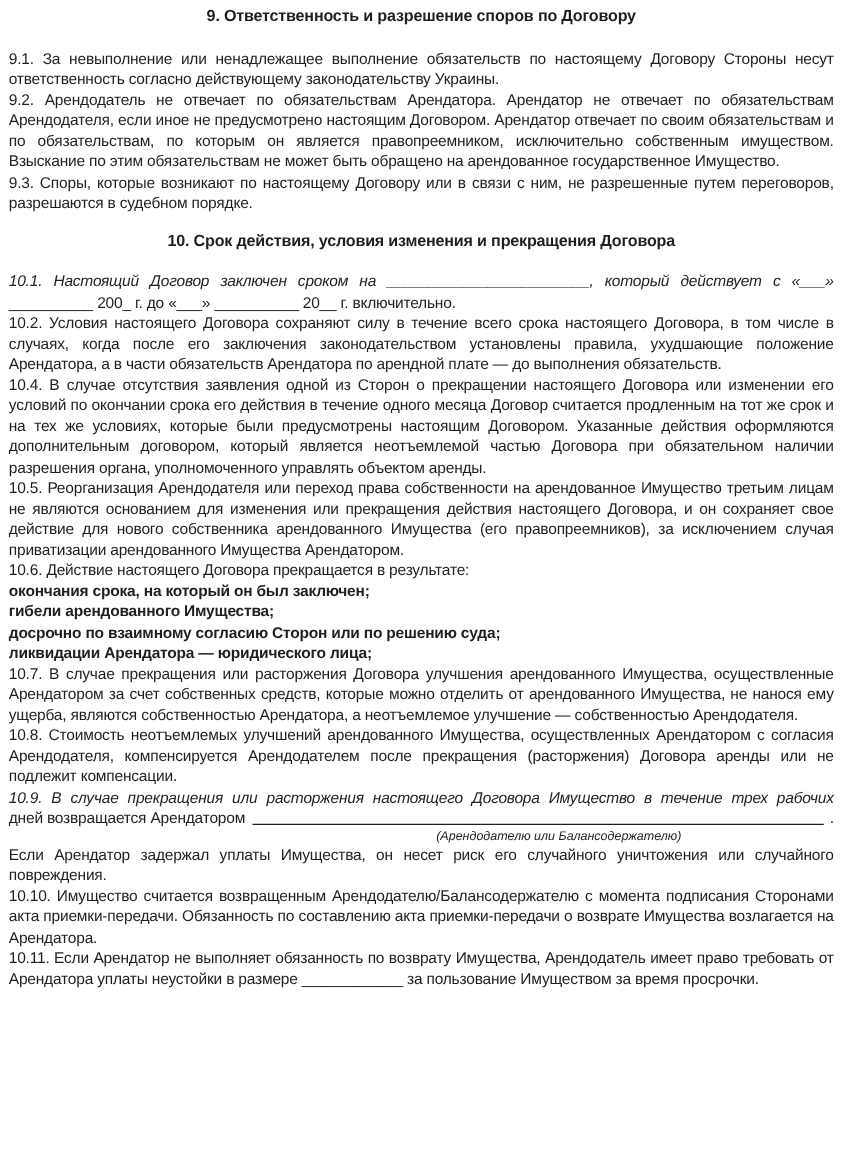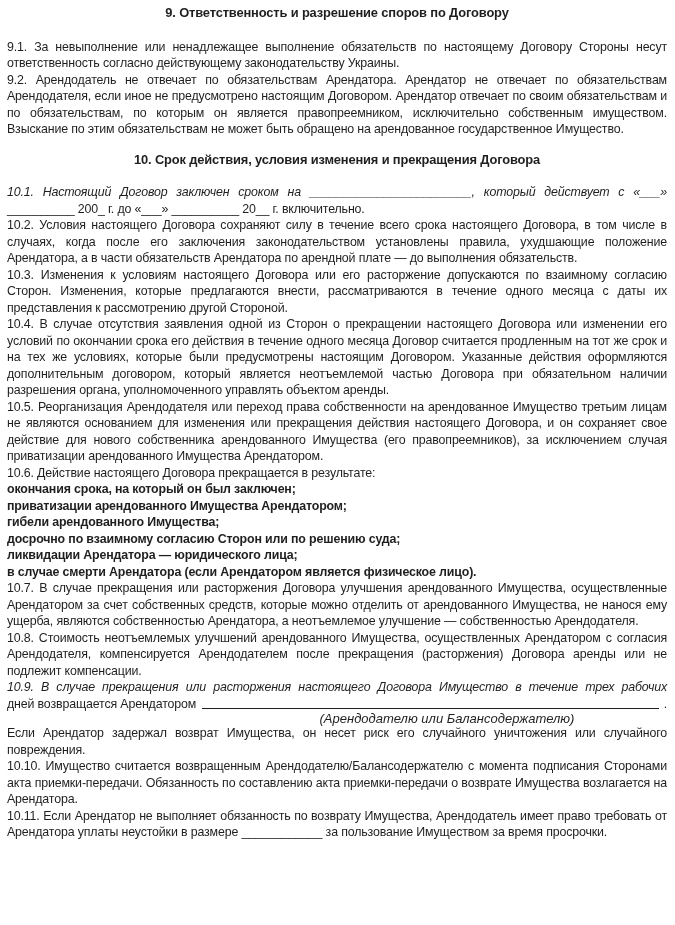--- a/index.html
+++ b/index.html
@@ -35,63 +35,61 @@
     border-bottom: 1px solid #1f1f1f;
     align-self: flex-end;
     margin: 0 5px 3px 6px;
     height: 1px;
   }
   .caption-row {
     margin-left: 230px;
     width: 420px;
     text-align: center;
     font-style: italic;
-    font-size: 13px;
+    font-size: 10px;
     line-height: 13px;
     letter-spacing: 0;
   }
 </style>
 </head>
 <body>
 
 <div class="page">
 
   <div class="heading">9. Ответственность и разрешение споров по Договору</div>
 
   <p class="clause">9.1. За невыполнение или ненадлежащее выполнение обязательств по настоящему Договору Стороны несут ответственность согласно действующему законодательству Украины.</p>
   <p class="clause">9.2. Арендодатель не отвечает по обязатель­ствам Арендатора. Арендатор не отвечает по обязатель­ствам Арендодателя, если иное не предусмотрено настоящим Договором. Арендатор отвечает по своим обязатель­ствам и по обязатель­ствам, по которым он является правопреемником, исключительно соб­ственным имуществом. Взыскание по этим обязатель­ствам не может быть обращено на арендованное государственное Имущество.</p>
+  <p class="clause">9.3. Споры, которые возникают по настоящему Договору или в связи с ним, не разрешенные путем пере­говоров, разрешаются в судебном порядке.</p>
 
   <div class="heading h10">10. Срок действия, условия изменения и прекращения Договора</div>
 
   <div class="just-last">10.1. Настоящий Договор заключен сроком на ________________________, который действует с «___»</div>
   <div class="plain-line">__________ 200_ г. до «___» __________ 20__ г. включительно.</div>
 
   <p class="clause">10.2. Условия настоящего Договора сохраняют силу в течение всего срока настоящего Договора, в том числе в случаях, когда после его заключения законодательством установлены правила, ухудшающие положение Арендатора, а в части обязательств Арендатора по арендной плате — до выполнения обязательств.</p>
-  <p class="clause">10.3. Изменения к условиям настоящего Договора или его расторжение допускаются по взаимному со­гласию Сторон. Изменения, которые предлагаются внести, рассматриваются в течение одного месяца с даты их представления к рассмотрению другой Стороной.</p>
   <p class="clause">10.4. В случае отсутствия заявления одной из Сторон о прекращении настоящего Договора или изменении его условий по окончании срока его действия в течение одного месяца Договор считается продленным на тот же срок и на тех же условиях, которые были предусмотрены настоящим Договором. Указанные действия оформляются дополнительным договором, который является неотъемлемой частью Договора при обязательном наличии разрешения органа, уполномоченного управлять объектом аренды.</p>
   <p class="clause">10.5. Реорганизация Арендодателя или переход права собственности на арендованное Имущество тре­тьим лицам не являются основанием для изменения или прекращения действия настоящего Договора, и он сохраняет свое действие для нового собственника арендованного Имущества (его правопреемников), за исключением случая приватизации арендованного Имущества Арендатором.</p>
 
   <div class="plain-line">10.6. Действие настоящего Договора прекращается в результате:</div>
   <div>
     <div class="list-item">окончания срока, на который он был заключен;</div>
-    <div class="list-item">приватизации арендованного Имущества Арендатором;</div>
     <div class="list-item">гибели арендованного Имущества;</div>
     <div class="list-item">досрочно по взаимному согласию Сторон или по решению суда;</div>
     <div class="list-item">ликвидации Арендатора — юридического лица;</div>
-    <div class="list-item">в случае смерти Арендатора (если Арендатором является физическое лицо).</div>
   </div>
 
   <p class="clause">10.7. В случае прекращения или расторжения Договора улучшения арендованного Имущества, осу­ществленные Арендатором за счет собственных средств, которые можно отделить от арендованного Имущества, не нанося ему ущерба, являются собственностью Арендатора, а неотъемлемое улучшение — собственностью Арендодателя.</p>
   <p class="clause">10.8. Стоимость неотъемлемых улучшений арендованного Имущества, осуществленных Арендатором с согласия Арендодателя, компенсируется Арендодателем после прекращения (расторжения) Договора аренды или не подлежит компенсации.</p>
 
   <div class="just-last">10.9. В случае прекращения или расторжения настоящего Договора Имущество в течение трех рабочих</div>
   <div class="fill-row">
     <span class="lead">дней возвращается Арендатором</span>
     <span class="fill"></span>
     <span>.</span>
   </div>
   <div class="caption-row">(Арендодателю или Балансодержателю)</div>
-  <p class="clause">Если Арендатор задержал возврат Имущества, он несет риск его случайного уничтожения или случайного повреждения.</p>
+  <p class="clause">Если Арендатор задержал уплаты Имущества, он несет риск его случайного уничтожения или случайного повреждения.</p>
 
   <p class="clause">10.10. Имущество считается возвращенным Арендодателю/Балансодержателю с момента подписания Сторонами акта приемки-передачи. Обязанность по составлению акта приемки-передачи о возврате Имущества возлагается на Арендатора.</p>
   <p class="clause">10.11. Если Арендатор не выполняет обязанность по возврату Имущества, Арендодатель имеет право требо­вать от Арендатора уплаты неустойки в размере ____________ за пользование Имуществом за время просрочки.</p>
 
 </div>
 
 </body></html>

